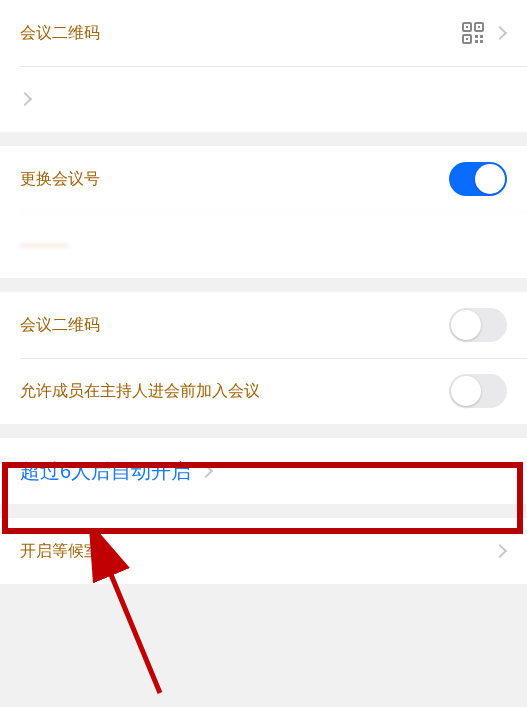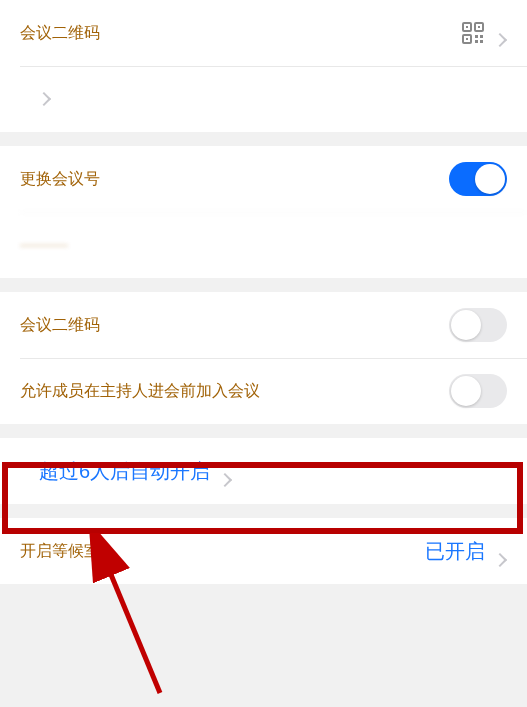--- a/index.html
+++ b/index.html
@@ -31,23 +31,22 @@
       height: 1px;
       background: #e8e8e8;
     }
     .label {
       font-size: 16px;
       color: #a16207;
       font-weight: 400;
     }
     .right {
       display: flex;
-      align-items: flex-end;
+      align-items: center;
       gap: 10px;
-      margin-left: 19px;
     }
     .value-text {
       font-size: 20px;
       color: #1976ff;
     }
     .chevron {
       width: 10px;
       height: 10px;
       border-top: 2.5px solid #c7c7cc;
       border-right: 2.5px solid #c7c7cc;
@@ -178,21 +177,20 @@
     </div>
   </div>
 </div>
 
 <div class="spacer-sm"></div>
 
 <div class="group">
   <div class="row">
     <span class="label">开启等候室</span>
     <div class="right">
-      <span class="value-text">已开启</span>
       <span class="chevron"></span>
     </div>
   </div>
 </div>
 
 <div class="highlight-box"></div>
 
 <svg class="arrow-svg" width="120" height="170">
   <defs>
     <marker id="arrowhead" markerWidth="12" markerHeight="12" refX="6" refY="4" orient="auto">

